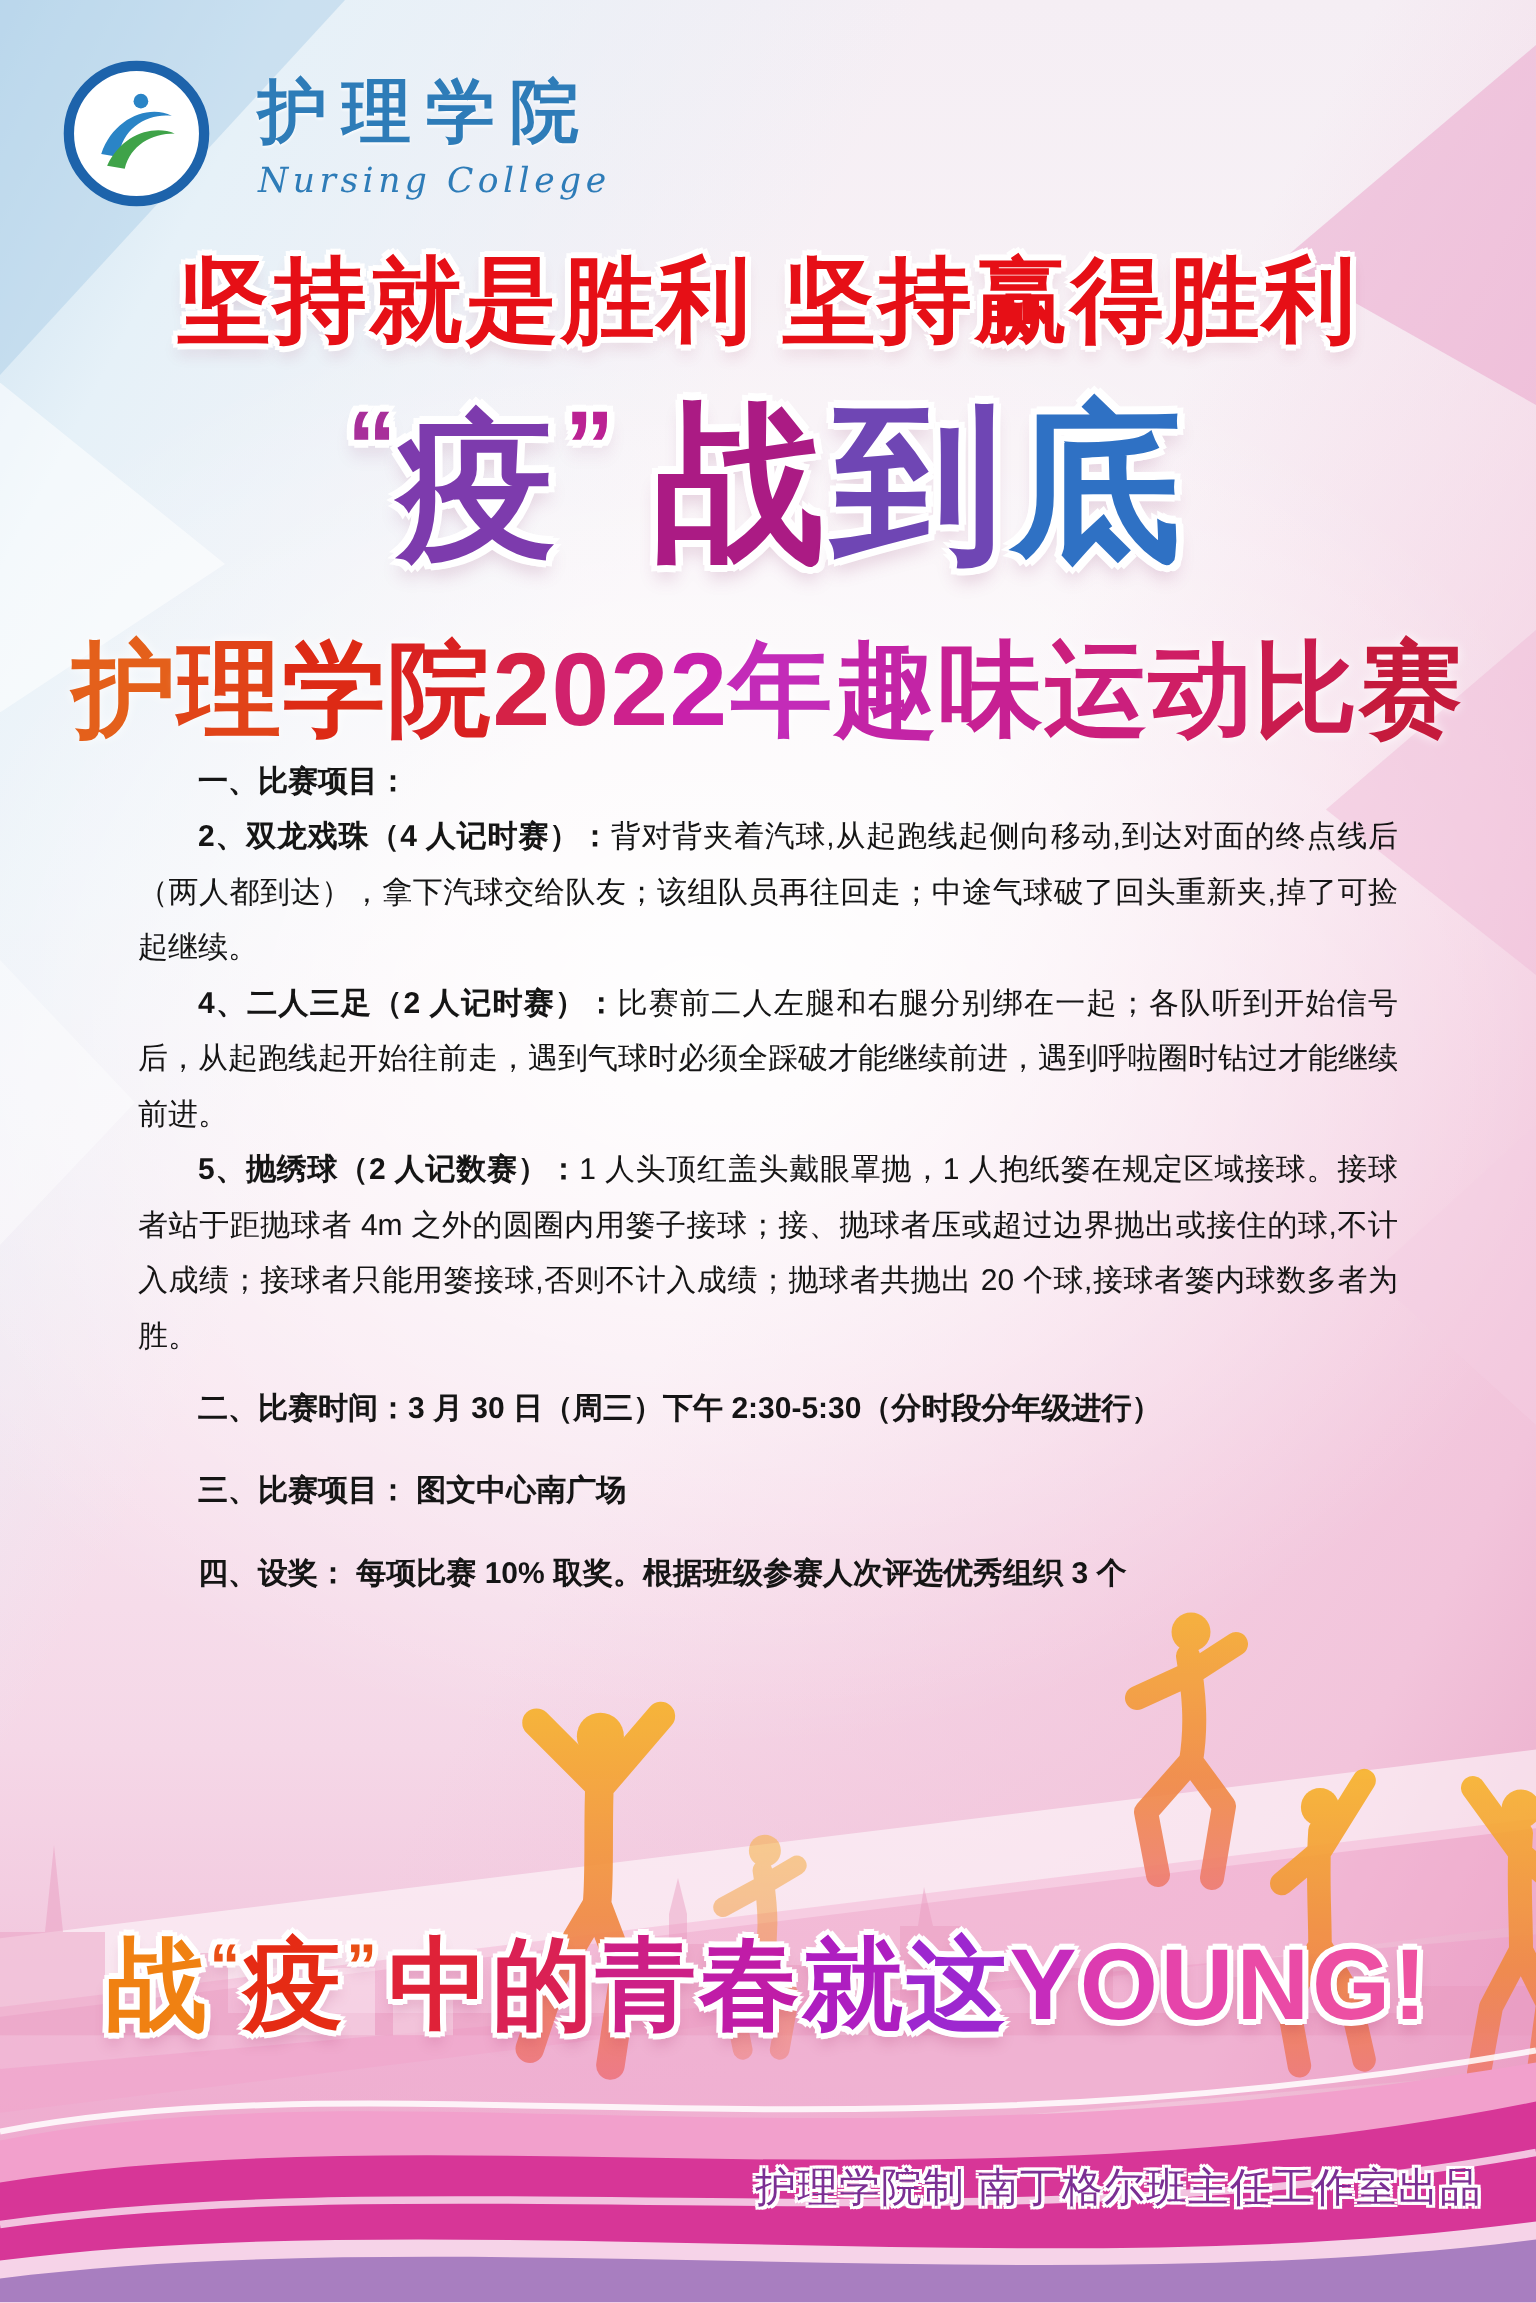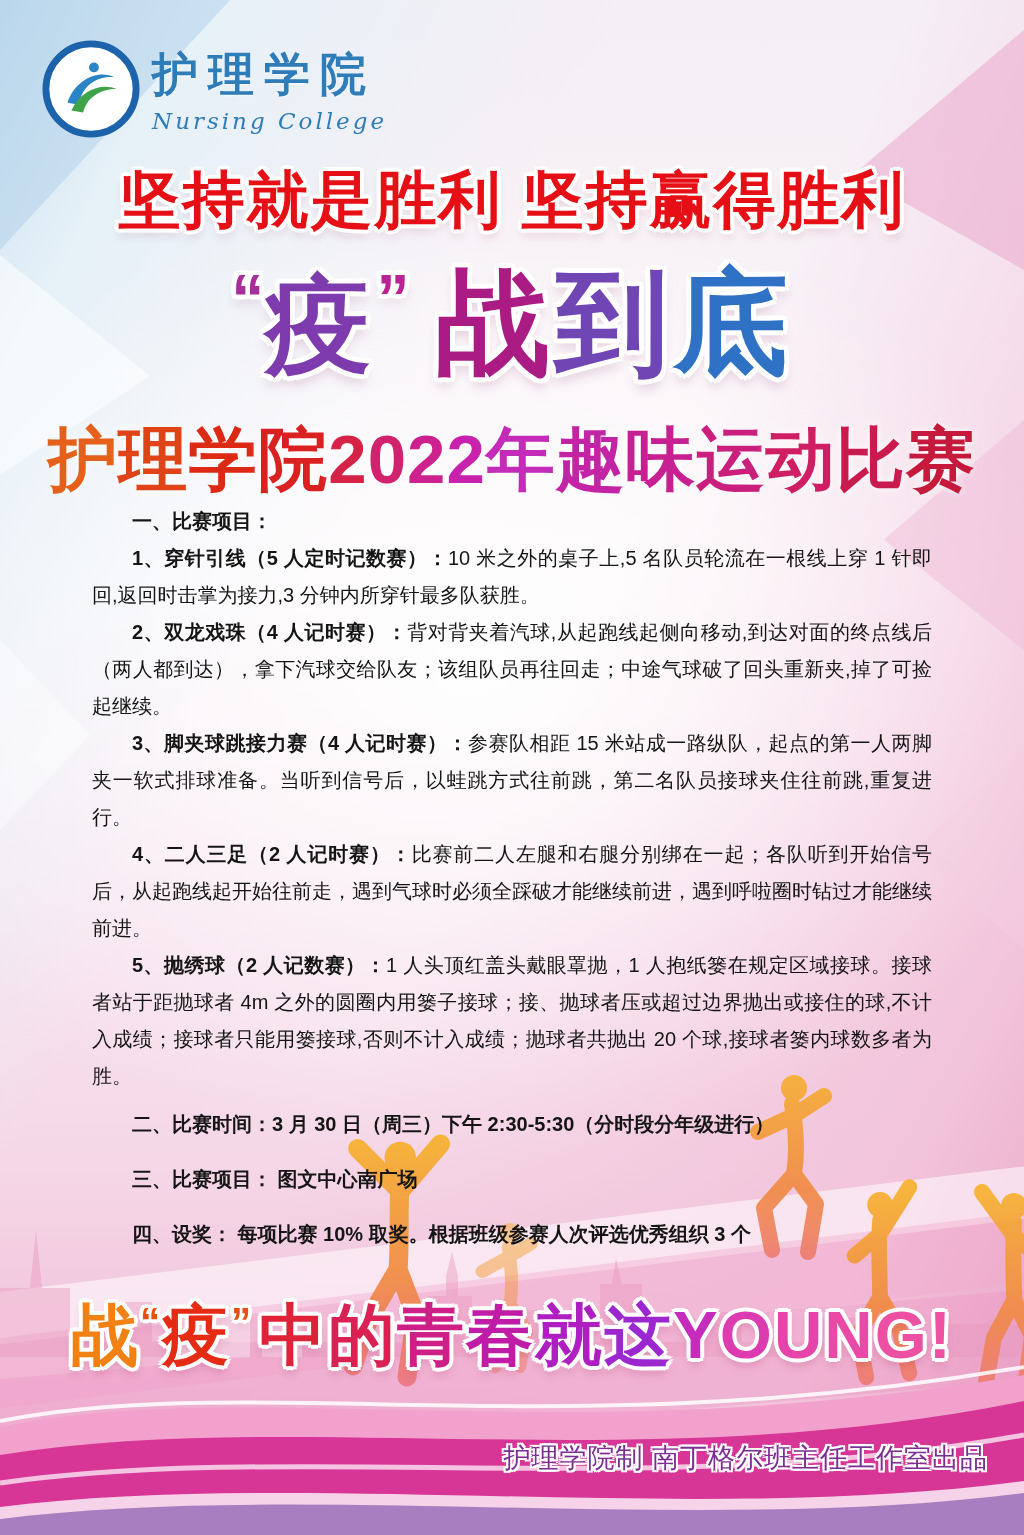--- a/index.html
+++ b/index.html
@@ -23,21 +23,21 @@
   .poly .t6{left:0;top:640px;width:90px;height:190px;background:rgba(255,255,255,.4);clip-path:polygon(0 0,100% 50%,0 100%);}
   
   .stripe{position:absolute;pointer-events:none;}
   .st1{left:-60px;top:1226px;width:1200px;height:52px;background:rgba(255,255,255,.55);transform:rotate(-7deg);}
   .st2{left:-60px;top:1272px;width:1200px;height:70px;background:rgba(243,167,206,.40);transform:rotate(-7deg);}
   .st3{left:-60px;top:1330px;width:1250px;height:90px;background:rgba(238,146,194,.35);transform:rotate(-5deg);}
   svg.skyline{position:absolute;left:0;top:1192px;width:1024px;height:165px;}
   svg.figures{position:absolute;left:0;top:1050px;width:1024px;height:360px;}
   svg.ribbons{position:absolute;left:0;bottom:0;width:1024px;height:178px;}
   
-  .logo{position:absolute;left:42px;top:40px;display:flex;align-items:center;gap:12px;z-index:10;}
+  .logo{position:absolute;left:42px;top:40px;display:flex;align-items:center;gap:32px;z-index:10;}
   .emblem{width:98px;height:98px;}
   .logo-cn{font-size:46px;font-weight:700;color:#2e7cb8;letter-spacing:10px;text-shadow:0 1px 2px rgba(255,255,255,.8);}
   .logo-en{font-size:23px;font-style:italic;color:#2e7cb8;letter-spacing:3px;margin-top:2px;font-family:"DejaVu Serif","Liberation Serif",serif;text-align:center;}
   
   .headline{
     position:absolute;left:0;top:158px;width:100%;margin:0;text-align:center;z-index:10;
     font-size:62px;font-weight:900;color:#e60f16;letter-spacing:2px;
     text-shadow:-4px 0 #fff,4px 0 #fff,0 -4px #fff,0 4px #fff,-3px -3px #fff,3px -3px #fff,-3px 3px #fff,3px 3px #fff,0 7px 10px rgba(150,40,80,.18);
   }
   
@@ -60,21 +60,20 @@
     font-size:20px;line-height:37px;text-align:justify;}
   .rules p{margin:0;text-indent:2em;}
   .rules .lbl{font-weight:700;}
   .rules .rh{font-weight:700;}
   .rules .info{font-weight:700;line-height:52px;margin-top:3px;}
   
   .slogan{
     position:absolute;left:0;top:1278px;width:100%;text-align:center;z-index:12;
     font-size:67px;font-weight:900;letter-spacing:2px;
     text-shadow:-4px 0 #fff,4px 0 #fff,0 -4px #fff,0 4px #fff,-3px -3px #fff,3px -3px #fff,-3px 3px #fff,3px 3px #fff,0 7px 9px rgba(160,30,90,.25);
-    margin-top:12px;
   }
   .slogan .q-open,.slogan .q-close{font-size:.6em;vertical-align:.55em;}
   .slogan .q-close{margin-right:6px;}
   
   .credit{
     position:absolute;right:36px;top:1440px;z-index:12;
     font-size:27px;font-weight:400;color:#7b2f93;letter-spacing:1px;
     text-shadow:-2px 0 #fff,2px 0 #fff,0 -2px #fff,0 2px #fff,-2px -2px #fff,2px -2px #fff,-2px 2px #fff,2px 2px #fff;
   }
 </style>
@@ -161,23 +160,21 @@
   </header>
 
   <h1 class="headline">坚持就是胜利 坚持赢得胜利</h1>
 
   <div class="camp"><span class="q-open" style="color: rgb(168, 47, 154);">“</span><span class="yi" style="color: rgb(125, 59, 173);">疫</span><span class="q-close" style="color: rgb(187, 34, 147);">”</span><span style="color: rgb(171, 27, 132);">战</span><span style="color: rgb(111, 70, 180);">到</span><span style="color: rgb(47, 113, 196);">底</span></div>
 
   <h2 class="title"><span style="color: rgb(228, 96, 27);">护</span><span style="color: rgb(225, 67, 24);">理</span><span style="color: rgb(221, 42, 21);">学</span><span style="color: rgb(217, 33, 33);">院</span><span style="color: rgb(213, 34, 71);">2</span><span style="color: rgb(209, 34, 109);">0</span><span style="color: rgb(205, 33, 141);">2</span><span style="color: rgb(200, 33, 171);">2</span><span style="color: rgb(195, 43, 184);">年</span><span style="color: rgb(195, 36, 166);">趣</span><span style="color: rgb(199, 32, 147);">味</span><span style="color: rgb(203, 31, 125);">运</span><span style="color: rgb(207, 30, 100);">动</span><span style="color: rgb(202, 27, 78);">比</span><span style="color: rgb(197, 26, 60);">赛</span></h2>
 
   <section class="rules">
     <p class="rh">一、比赛项目：</p>
-    <p class="item"><span class="lbl">1、穿针引线（5 人定时记数赛）：</span><span>10 米之外的桌子上,5 名队员轮流在一根线上穿 1 针即回,返回时击掌为接力,3 分钟内所穿针最多队获胜。</span></p>
     <p class="item"><span class="lbl">2、双龙戏珠（4 人记时赛）：</span><span>背对背夹着汽球,从起跑线起侧向移动,到达对面的终点线后（两人都到达），拿下汽球交给队友；该组队员再往回走；中途气球破了回头重新夹,掉了可捡起继续。</span></p>
-    <p class="item"><span class="lbl">3、脚夹球跳接力赛（4 人记时赛）：</span><span>参赛队相距 15 米站成一路纵队，起点的第一人两脚夹一软式排球准备。当听到信号后，以蛙跳方式往前跳，第二名队员接球夹住往前跳,重复进行。</span></p>
     <p class="item"><span class="lbl">4、二人三足（2 人记时赛）：</span><span>比赛前二人左腿和右腿分别绑在一起；各队听到开始信号后，从起跑线起开始往前走，遇到气球时必须全踩破才能继续前进，遇到呼啦圈时钻过才能继续前进。</span></p>
     <p class="item"><span class="lbl">5、抛绣球（2 人记数赛）：</span><span>1 人头顶红盖头戴眼罩抛，1 人抱纸篓在规定区域接球。接球者站于距抛球者 4m 之外的圆圈内用篓子接球；接、抛球者压或超过边界抛出或接住的球,不计入成绩；接球者只能用篓接球,否则不计入成绩；抛球者共抛出 20 个球,接球者篓内球数多者为胜。</span></p>
     <p class="info"><span class="lbl">二、比赛时间：</span><span>3 月 30 日（周三）下午 2:30-5:30（分时段分年级进行）</span></p>
     <p class="info"><span class="lbl">三、比赛项目：</span><span> 图文中心南广场</span></p>
     <p class="info"><span class="lbl">四、设奖：</span><span> 每项比赛 10% 取奖。根据班级参赛人次评选优秀组织 3 个</span></p>
   </section>
 
   <div class="slogan"><span style="color: rgb(240, 129, 18);">战</span><span class="q-open" style="color: rgb(233, 79, 21);">“</span><span style="color: rgb(229, 43, 20);">疫</span><span class="q-close" style="color: rgb(233, 79, 21);">”</span><span style="color: rgb(223, 34, 56);">中</span><span style="color: rgb(218, 33, 84);">的</span><span style="color: rgb(205, 31, 134);">青</span><span style="color: rgb(192, 28, 167);">春</span><span style="color: rgb(174, 30, 192);">就</span><span style="color: rgb(157, 39, 207);">这</span><span style="color: rgb(198, 44, 188);">Y</span><span style="color: rgb(221, 59, 176);">O</span><span style="color: rgb(230, 68, 170);">U</span><span style="color: rgb(234, 74, 166);">N</span><span style="color: rgb(237, 79, 163);">G</span><span style="color: rgb(238, 82, 160);">!</span></div>
 
   <div class="credit">护理学院制 南丁格尔班主任工作室出品</div>

